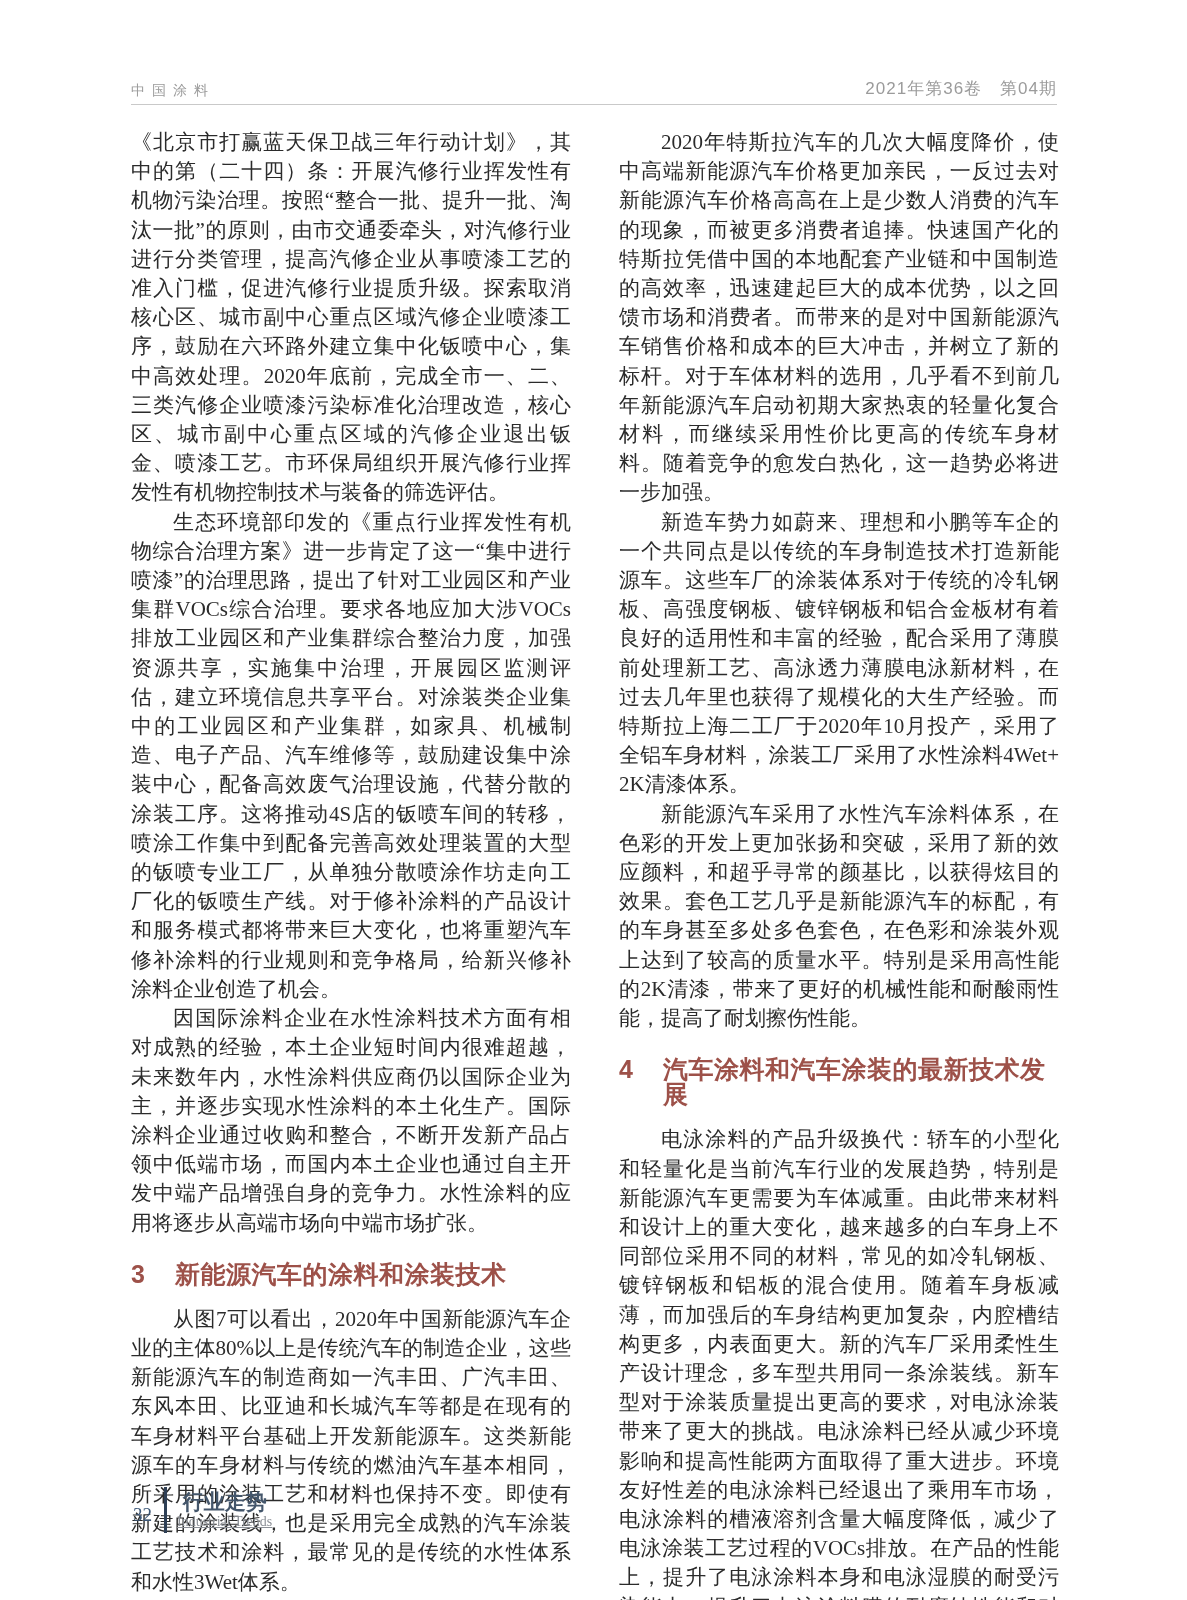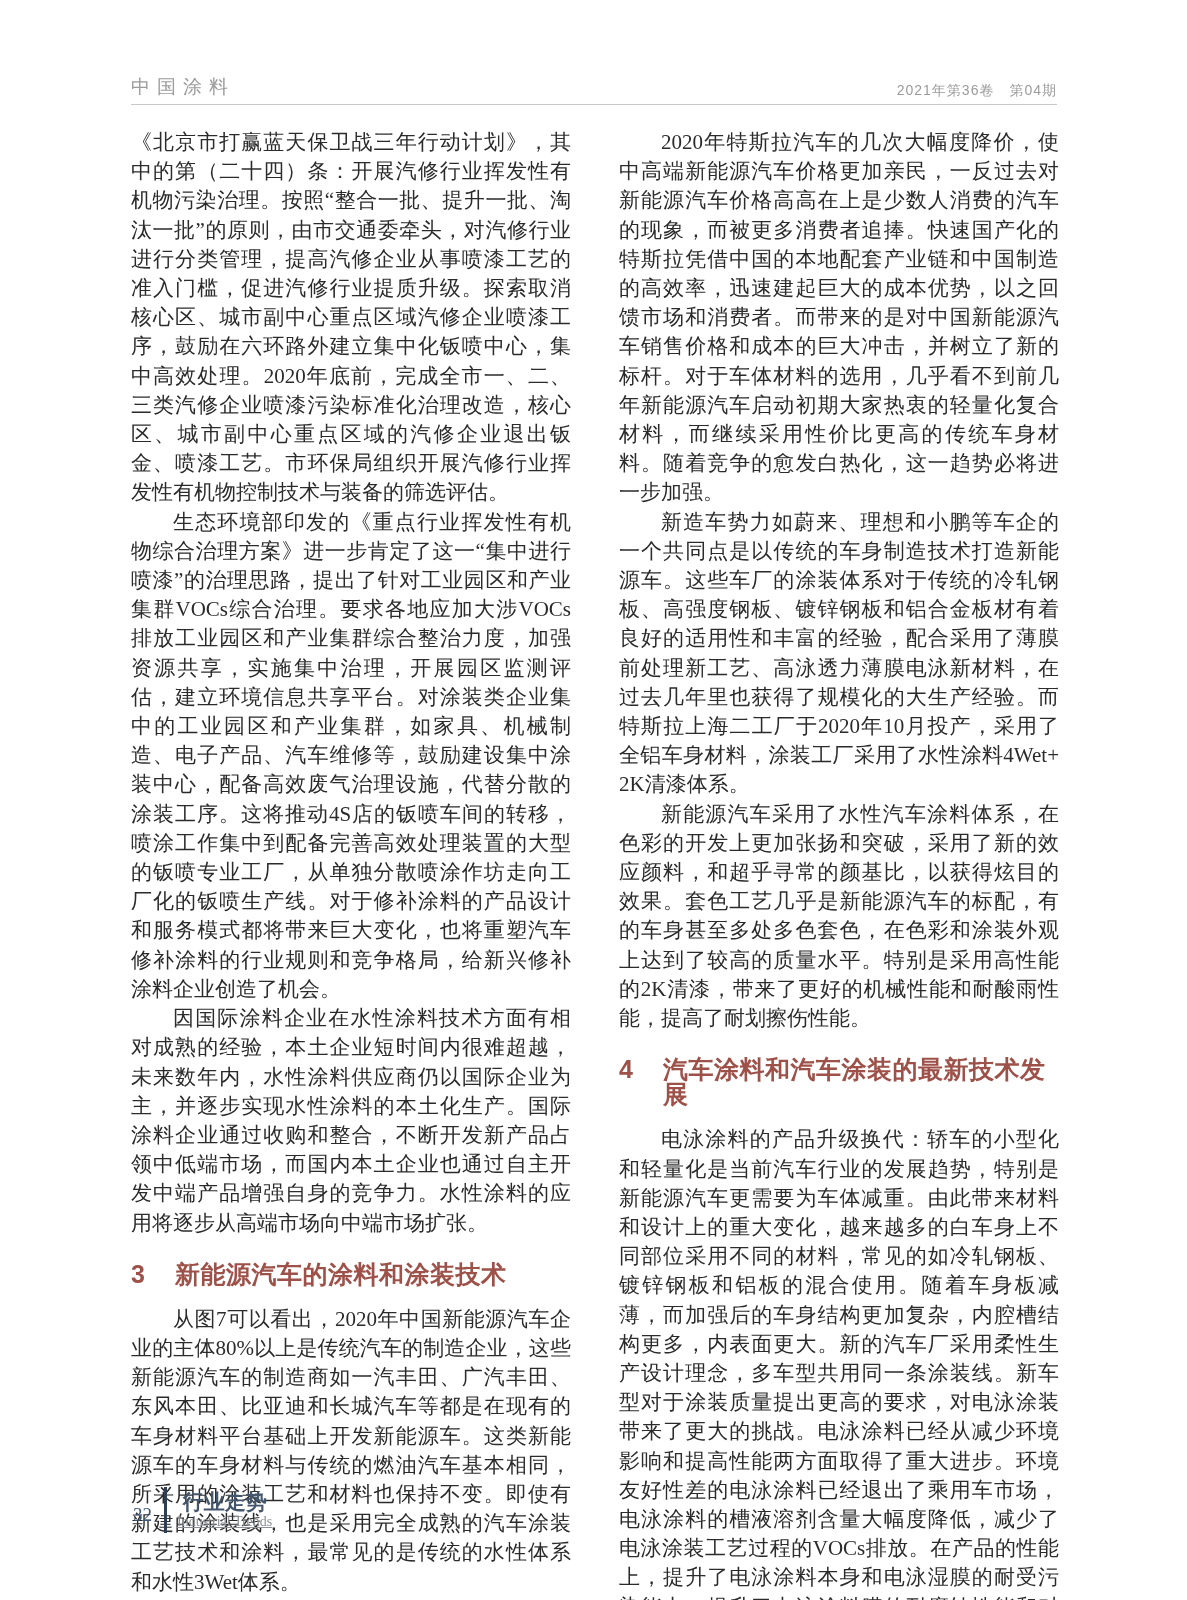--- a/index.html
+++ b/index.html
@@ -32,26 +32,26 @@
     top: 78px;
     height: 27px;
     border-bottom: 1.5px solid var(--rule);
     display: flex;
     justify-content: space-between;
     align-items: flex-end;
     padding-bottom: 4px;
     color: var(--header-text);
   }
   .journal-name {
-    font-size: 19px;
+    font-size: 14px;
     letter-spacing: 7px;
     font-family: Liberation Serif, serif;
   }
   .issue-info {
-    font-size: 14px;
+    font-size: 17px;
     letter-spacing: 1px;
     font-family: "Liberation Sans", "DejaVu Sans", sans-serif;
   }
 
   
   .columns {
     position: absolute;
     left: 131px;
     right: 128px;
     top: 128px;

